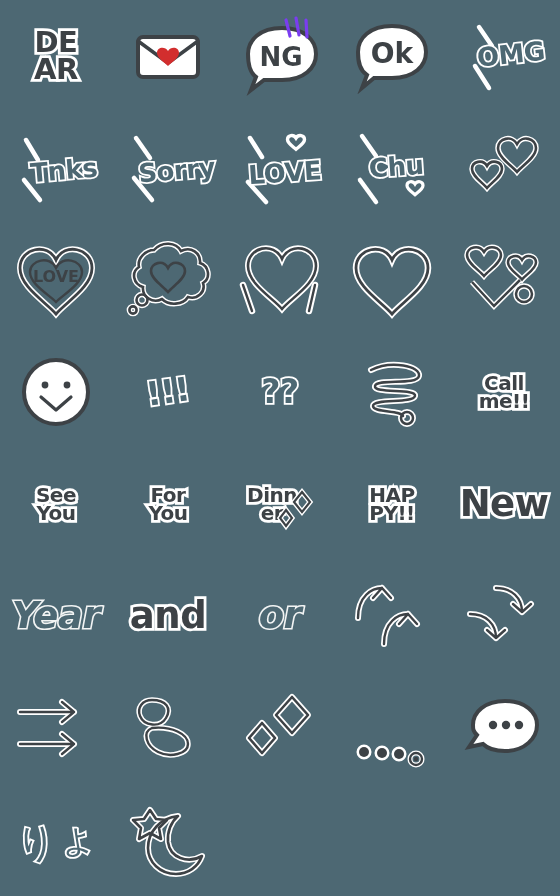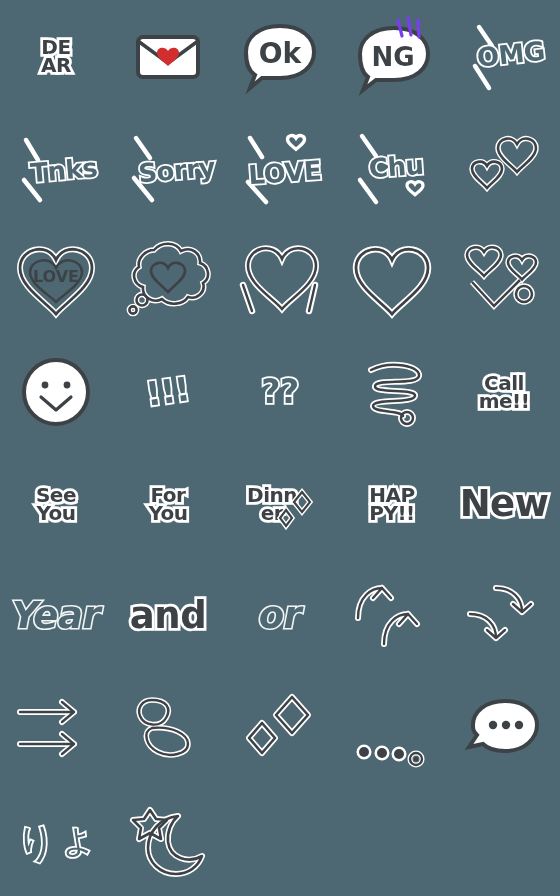--- a/index.html
+++ b/index.html
@@ -30,21 +30,21 @@
     text-align: center;
     line-height: 0.92;
     font-family: "DejaVu Sans", sans-serif;
     font-weight: 700;
     letter-spacing: -0.5px;
     color: #3d4246;
     -webkit-text-stroke: 5.5px #ffffff;
     paint-order: stroke fill;
     white-space: pre;
   }
-  .txt.s1 { font-size: 20px; }
+  .txt.s1 { font-size: 29px; }
   .txt.s2 { font-size: 26px; }
   .txt.s3 { font-size: 33px; }
   .txt.s4 { font-size: 20px; }
   .txt.s5 { font-size: 37px; }
 
   
   .txt.hollow {
     color: #4d6873;
     -webkit-text-stroke: 3.6px #ffffff;
   }
@@ -64,39 +64,39 @@
   <div class="cell">
     <div class="txt s1"><span>DE</span><br><span>AR</span></div>
   </div>
 
 
   <div class="cell">
     <svg class="art" width="84" height="70" viewBox="0 0 84 70">
       <rect x="12" y="16" width="60" height="40" rx="5" fill="#fff" stroke="#3d4246" stroke-width="4"></rect>
       <path d="M12 20 L42 42 L72 20" fill="none" stroke="#3d4246" stroke-width="3.5" stroke-linecap="round"></path>
       <path d="M42 30 c-3-5-11-4-11 2 0 5 7 9 11 13 4-4 11-8 11-13 0-6-8-7-11-2z" fill="#d22e2e"></path>
-    </svg>
-  </div>
-
-  <div class="cell">
-    <svg class="art" width="88" height="76" viewBox="0 0 88 76">
-      <path d="M44 8 C66 8 78 20 78 34 C78 48 66 60 44 60 L26 60 L14 70 L19 57 C11 52 10 43 10 34 C10 20 22 8 44 8 Z" fill="#fff" stroke="#3d4246" stroke-width="4"></path>
-      <text x="44" y="45" text-anchor="middle" font-family="DejaVu Sans, sans-serif" font-size="28" font-weight="700" fill="#3d4246">Ok</text>
     </svg>
   </div>
 
   <div class="cell">
     <svg class="art" width="88" height="80" viewBox="0 0 88 80">
       <path d="M46 12 C68 12 80 24 80 38 C80 52 68 64 46 64 L28 64 L15 74 L20 61 C13 56 12 47 12 38 C12 24 24 12 46 12 Z" fill="#fff" stroke="#3d4246" stroke-width="4"></path>
       <text x="45" y="50" text-anchor="middle" font-family="DejaVu Sans, sans-serif" font-size="26" font-weight="700" fill="#3d4246">NG</text>
       <g stroke="#7a3df0" stroke-width="3.2" stroke-linecap="round">
         <line x1="50" y1="4" x2="54" y2="20"></line>
         <line x1="60" y1="2" x2="63" y2="19"></line>
         <line x1="70" y1="4" x2="71" y2="21"></line>
       </g>
+    </svg>
+  </div>
+
+  <div class="cell">
+    <svg class="art" width="88" height="76" viewBox="0 0 88 76">
+      <path d="M44 8 C66 8 78 20 78 34 C78 48 66 60 44 60 L26 60 L14 70 L19 57 C11 52 10 43 10 34 C10 20 22 8 44 8 Z" fill="#fff" stroke="#3d4246" stroke-width="4"></path>
+      <text x="44" y="45" text-anchor="middle" font-family="DejaVu Sans, sans-serif" font-size="28" font-weight="700" fill="#3d4246">Ok</text>
     </svg>
   </div>
 
   <div class="cell">
     <svg class="emph" width="112" height="112" viewBox="0 0 112 112">
       <g stroke="#fff" stroke-width="4.5" stroke-linecap="round">
         <line x1="31" y1="27" x2="44" y2="46"></line>
           <line x1="27" y1="66" x2="41" y2="88"></line>
       </g>
     </svg>

